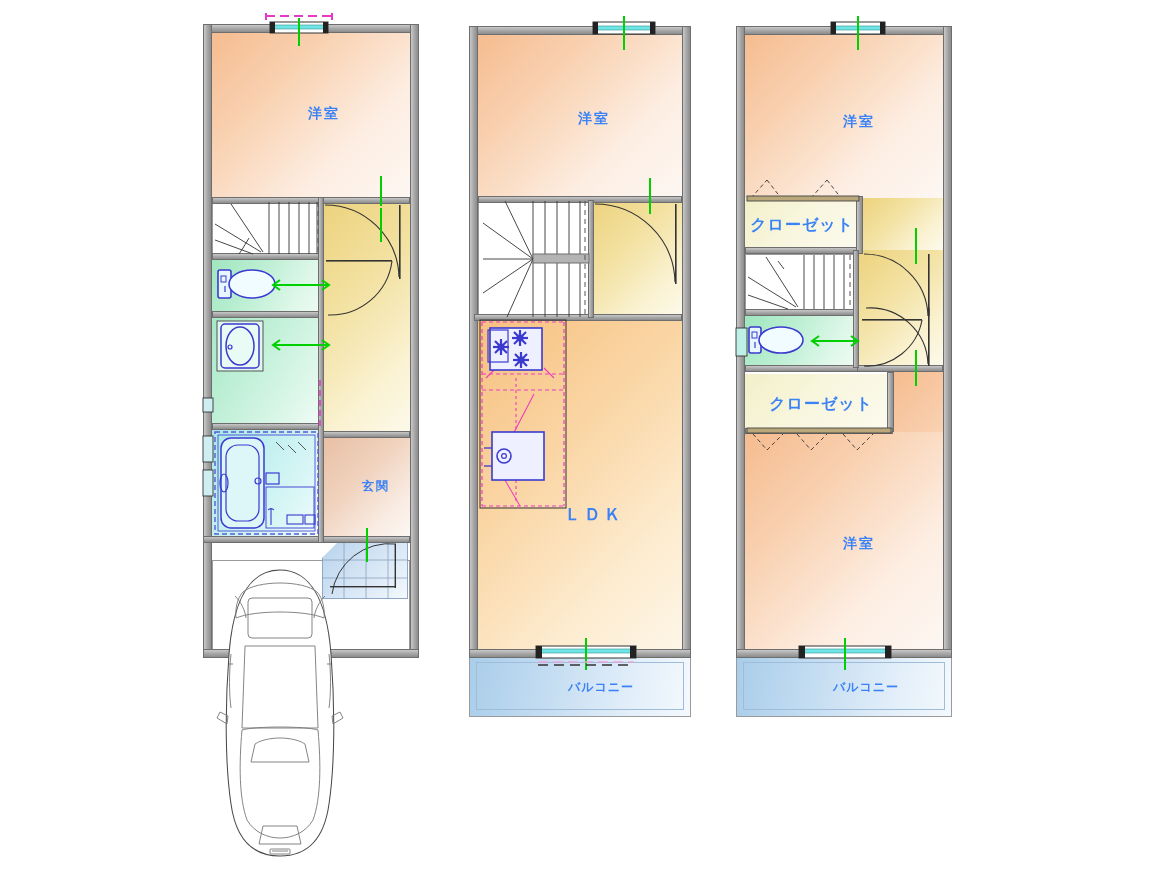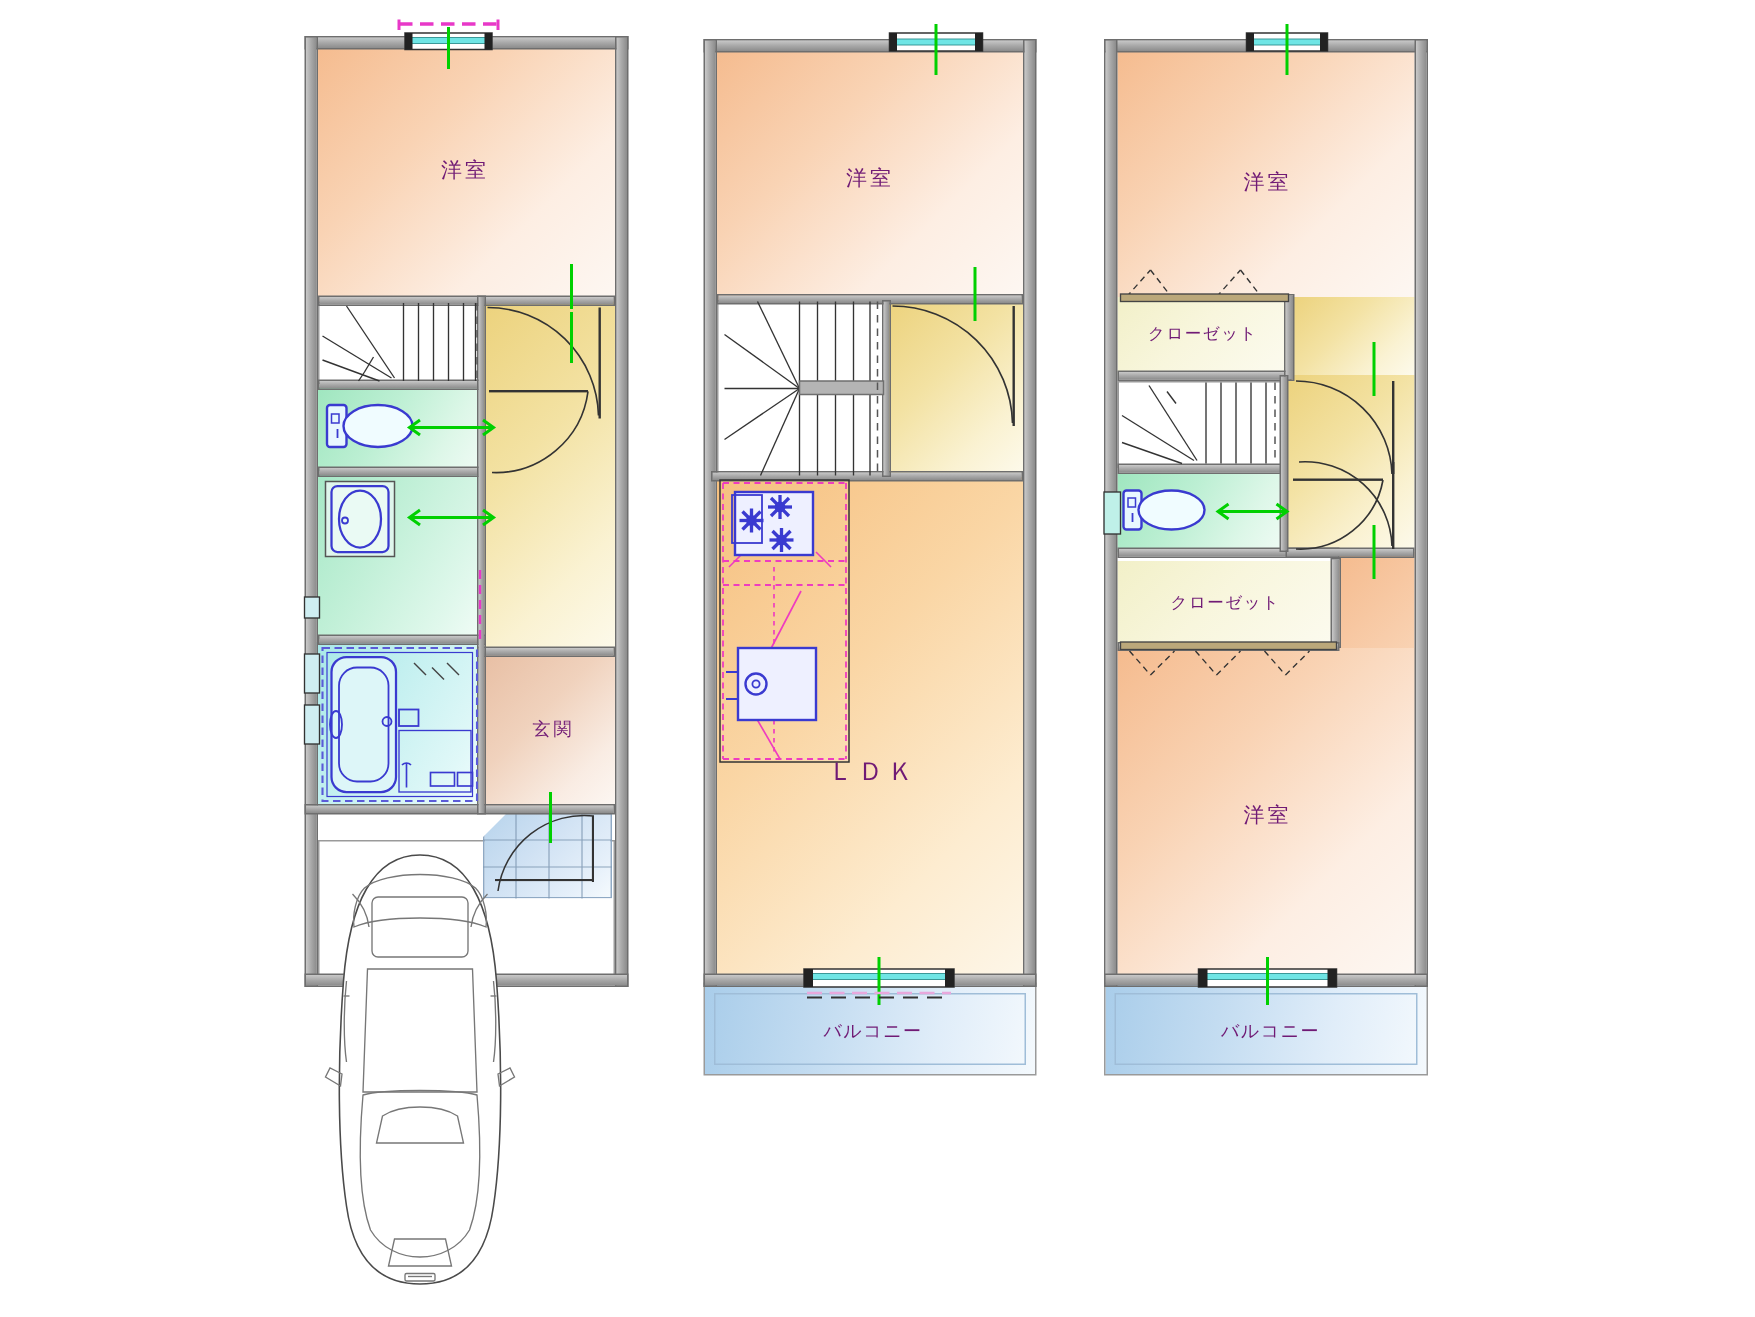--- a/index.html
+++ b/index.html
@@ -7,25 +7,25 @@
        font-family:"DejaVu Sans","Liberation Sans",sans-serif;}
 
   .plan{position:absolute;}
 
   
   .wall{position:absolute;background:linear-gradient(180deg,#c8c8c8 0%,#a8a8a8 50%,#8c8c8c 100%);
         border:1px solid #6e6e6e;box-sizing:border-box;}
   .wallv{position:absolute;background:linear-gradient(90deg,#c8c8c8 0%,#a8a8a8 50%,#8c8c8c 100%);
         border:1px solid #6e6e6e;box-sizing:border-box;}
   .room{position:absolute;box-sizing:border-box;}
-  .label{position:absolute;color:#701a75;font-weight:normal;white-space:nowrap;
-         text-align:center;letter-spacing:2px;}
+  .label{position:absolute;color:#3b82f6;font-weight:bold;white-space:nowrap;
+         text-align:right;letter-spacing:2px;}
   .lbl14{font-size:14px;}
   .lbl12{font-size:12px;}
-  .lbl11{font-size:11px;}
+  .lbl11{font-size:16px;}
   svg{position:absolute;overflow:visible;}
 
   
   .f-yoshitsu{background:linear-gradient(135deg,#f5bb8e 0%,#f9d3b4 35%,#fdeee3 70%,#fdf7f2 100%);}
   .f-ldk{background:linear-gradient(135deg,#f6c07f 0%,#fad6a5 40%,#fdecd0 75%,#fdf6e8 100%);}
   .f-hall{background:linear-gradient(135deg,#ecd27c 0%,#f3e2a3 40%,#faf2d2 75%,#fdfaec 100%);}
   .f-closet{background:linear-gradient(135deg,#f2f0c8 0%,#f8f6dd 45%,#fcfbf0 100%);}
   .f-toilet{background:linear-gradient(120deg,#9fe6bf 0%,#bcefd3 40%,#ddf7e8 75%,#f0fbf5 100%);}
   .f-wash{background:linear-gradient(120deg,#a6e8c6 0%,#c2f0d8 40%,#e0f8ec 80%,#f2fcf7 100%);}
   .f-bath{background:linear-gradient(120deg,#a8e8e8 0%,#c4f0f0 40%,#e0f8f8 80%,#f2fdfd 100%);}

